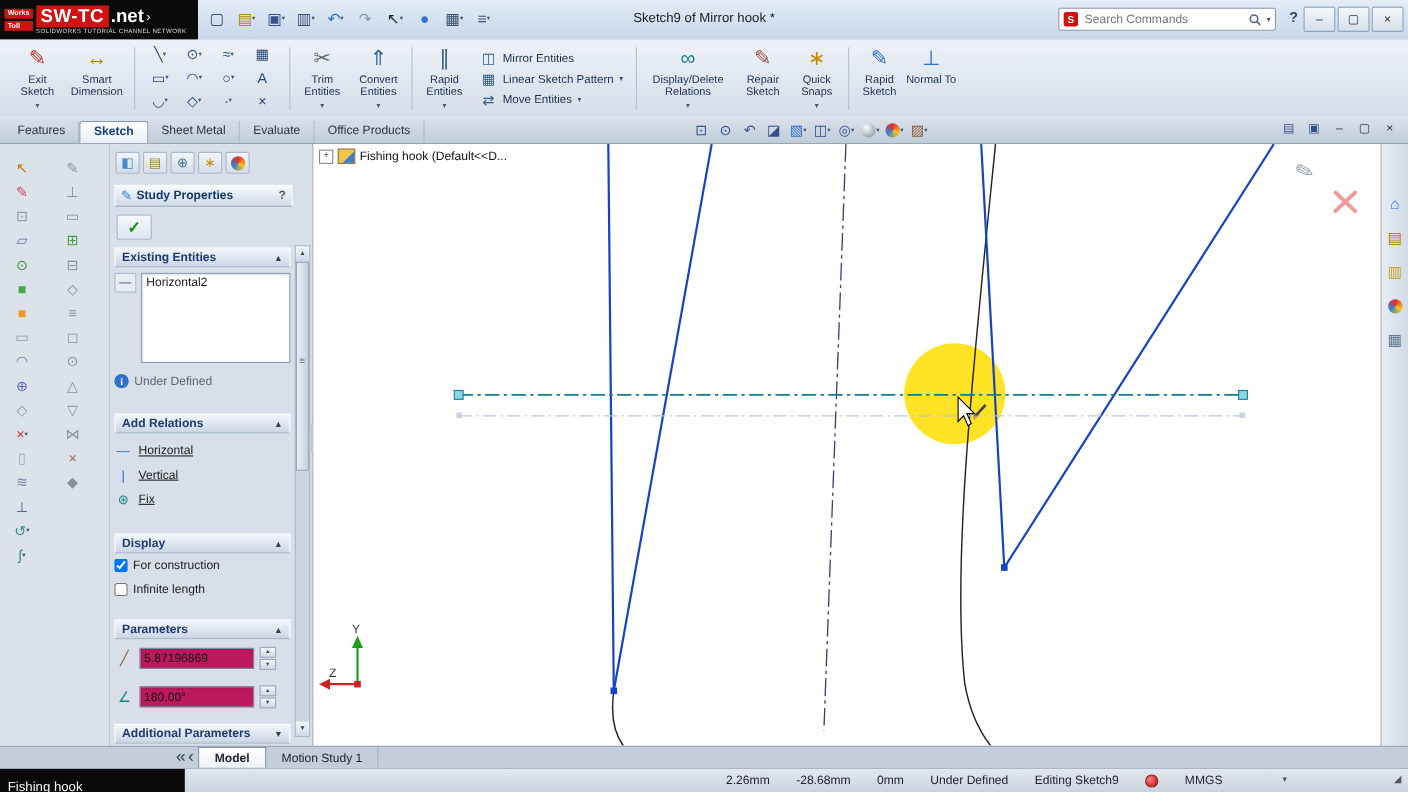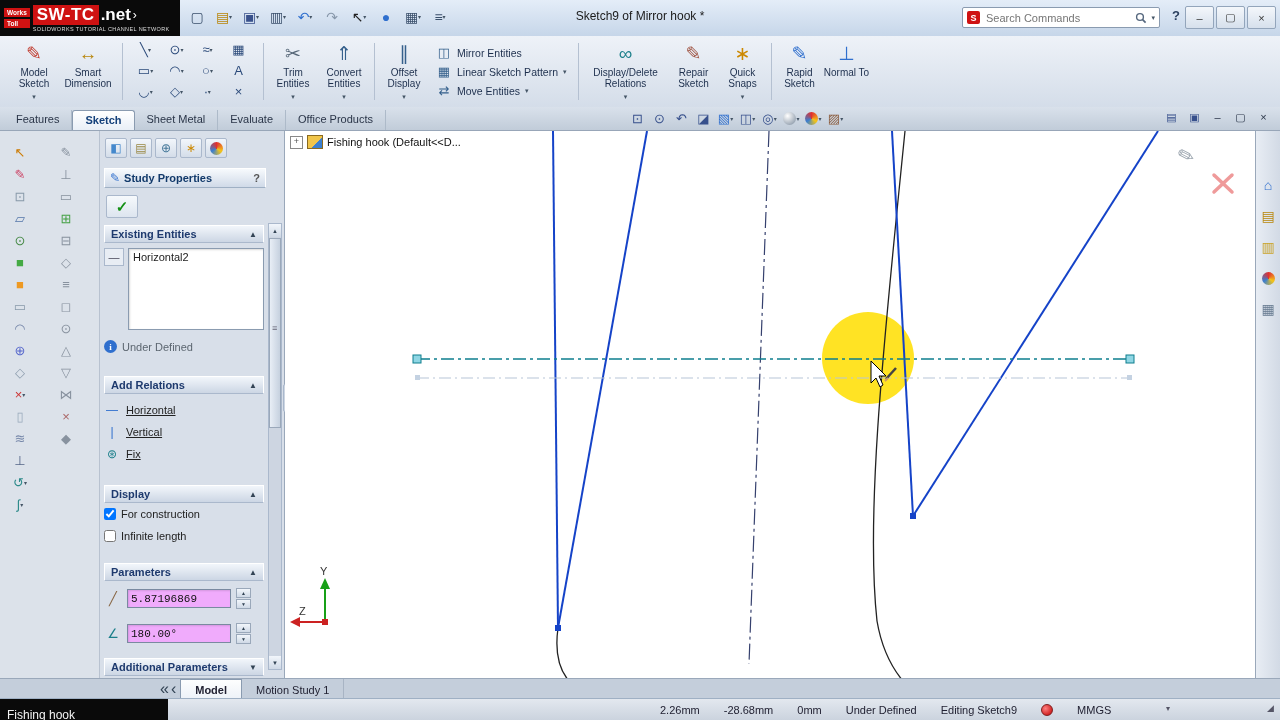--- a/index.html
+++ b/index.html
@@ -71,21 +71,21 @@
   .listbox{flex:1;height:82px;background:#fff;border:1px solid #8a9bb0;box-shadow:inset 1px 1px 2px rgba(0,0,0,.15);padding:2px 4px;box-sizing:border-box;}
   .inforow{display:flex;align-items:center;gap:5px;margin-top:10px;color:#5c6670;}
   .info-i{width:13px;height:13px;border-radius:50%;background:#2f6fce;color:#fff;font-size:9px;font-weight:bold;display:flex;align-items:center;justify-content:center;font-family:"Liberation Serif",serif;}
   .addrow{display:flex;align-items:center;gap:6px;height:22px;color:#222;}
   .addrow .aric{width:16px;text-align:center;color:#2f6fce;font-size:12px;}
   .addrow .lbl{text-decoration:underline;}
   .chkrow{display:flex;align-items:center;gap:5px;height:22px;}
   .chkrow input{width:12px;height:12px;margin:0;}
   .paramrow{display:flex;align-items:center;gap:5px;margin-top:7px;}
   .pic{width:18px;text-align:center;font-size:13px;color:#1b7f8a;}
-  .pfield{width:96px;height:17px;background:#f0abfc;border:1px solid #7a8aa0;box-shadow:inset 1px 1px 2px rgba(0,0,0,.12);font-size:11px;padding:0 3px;font-family:Liberation Mono, monospace;color:#111;}
+  .pfield{width:96px;height:17px;background:#be185d;border:1px solid #7a8aa0;box-shadow:inset 1px 1px 2px rgba(0,0,0,.12);font-size:11px;padding:0 3px;font-family:Liberation Sans, sans-serif;color:#111;}
   .spin{display:flex;flex-direction:column;gap:1px;}
   .spin span{width:13px;height:8px;background:linear-gradient(#f2f6fb,#cfd9e6);border:1px solid #9aa8ba;font-size:5px;color:#345;display:flex;align-items:center;justify-content:center;}
   #pmscroll{position:absolute;right:2px;top:92px;bottom:8px;width:14px;background:#cdd5e1;border:1px solid #aab8cc;box-sizing:border-box;}
   .sbtn{position:absolute;left:0;width:12px;height:13px;background:linear-gradient(#f2f6fb,#cfd9e6);font-size:6px;color:#345;display:flex;align-items:center;justify-content:center;}
   #sthumb{position:absolute;left:0;top:14px;width:12px;height:190px;background:linear-gradient(90deg,#e8eef6,#c6d1df);border:1px solid #9aa8ba;box-sizing:border-box;}
   #sthumb:after{content:"≡";position:absolute;left:2px;top:84px;font-size:9px;color:#667;}
   #splitter{left:283px;top:384px;width:10px;height:26px;background:#cdd6e2;border:1px solid #aab8cc;border-radius:2px;font-size:6px;color:#456;display:flex;align-items:center;justify-content:center;}
   
   #graphics{left:285px;top:131px;width:970px;height:547px;background:#fff;overflow:hidden;}
   #flyout{position:absolute;left:5px;top:4px;display:flex;align-items:center;gap:4px;font-size:11px;color:#111;}
@@ -157,21 +157,21 @@
     <div class="abs" id="win-buttons">
       <span class="winbtn">–</span>
       <span class="winbtn">▢</span>
       <span class="winbtn">×</span>
     </div>
   </div>
 
   <div class="abs" id="ribbon">
     <div class="rbig" style="width:48px">
       <span class="ric" style="color:#c0392b">✎</span>
-      <span>Model Sketch</span>
+      <span>Exit Sketch</span>
       <span class="dd">▾</span>
     </div>
     <div class="rbig" style="width:60px">
       <span class="ric" style="color:#b8860b">↔</span>
       <span>Smart Dimension</span>
     </div>
     <div class="vsep"></div>
     <div class="entity-grid">
         <span class="cell" style="color: rgb(43, 74, 122);">╲<span class="dd" style="font-size: 6px; color: rgb(68, 85, 102);">▾</span></span>
         <span class="cell" style="color: rgb(43, 74, 122);">⊙<span class="dd" style="font-size: 6px; color: rgb(68, 85, 102);">▾</span></span>
@@ -193,21 +193,21 @@
       <span class="dd">▾</span>
     </div>
     <div class="rbig" style="width:52px">
       <span class="ric" style="color:#35608c">⇑</span>
       <span>Convert Entities</span>
       <span class="dd">▾</span>
     </div>
     <div class="vsep"></div>
     <div class="rbig" style="width:50px">
       <span class="ric" style="color:#35608c">∥</span>
-      <span>Offset Display</span>
+      <span>Rapid Entities</span>
       <span class="dd">▾</span>
     </div>
     <div class="stack3">
       <div class="srow">
         <span class="sic" style="color:#35608c">◫</span>
         <span>Mirror Entities</span>
       </div>
       <div class="srow">
         <span class="sic" style="color:#35608c">▦</span>
         <span>Linear Sketch Pattern</span>

